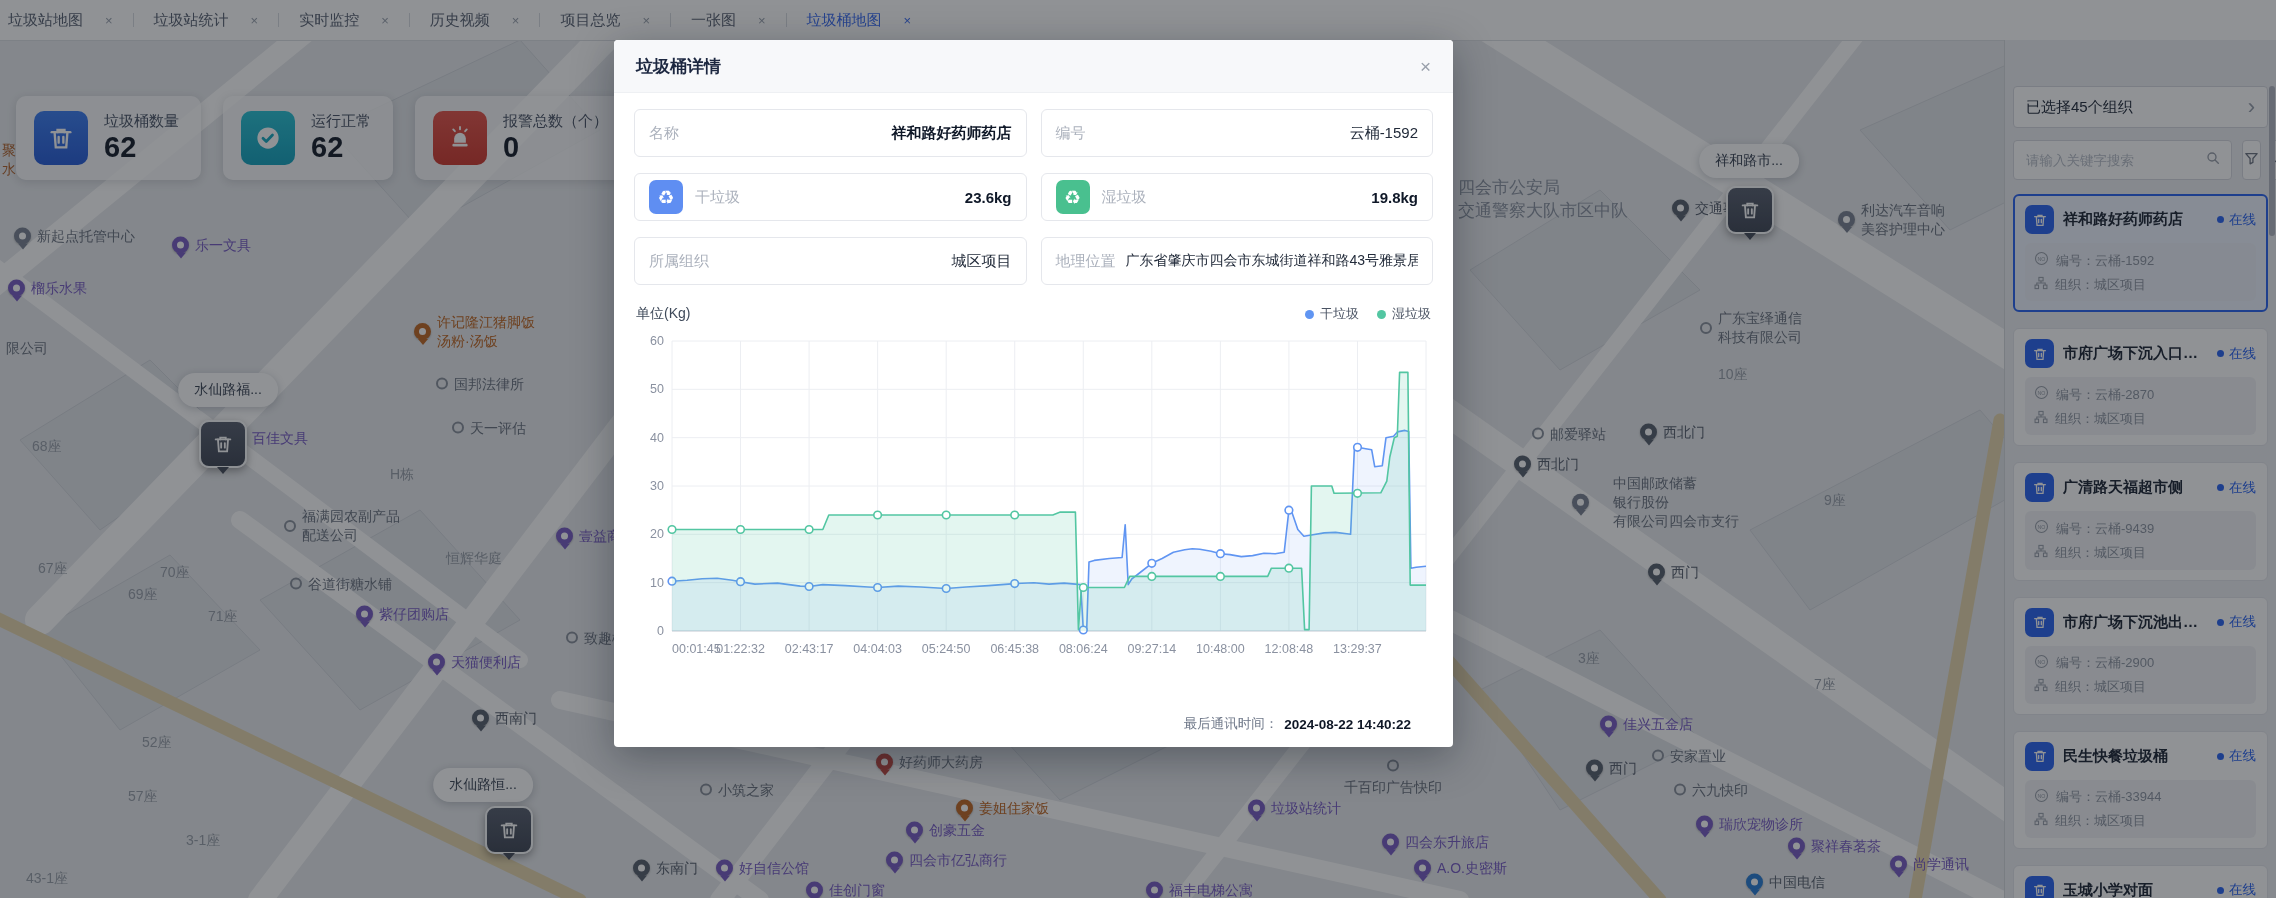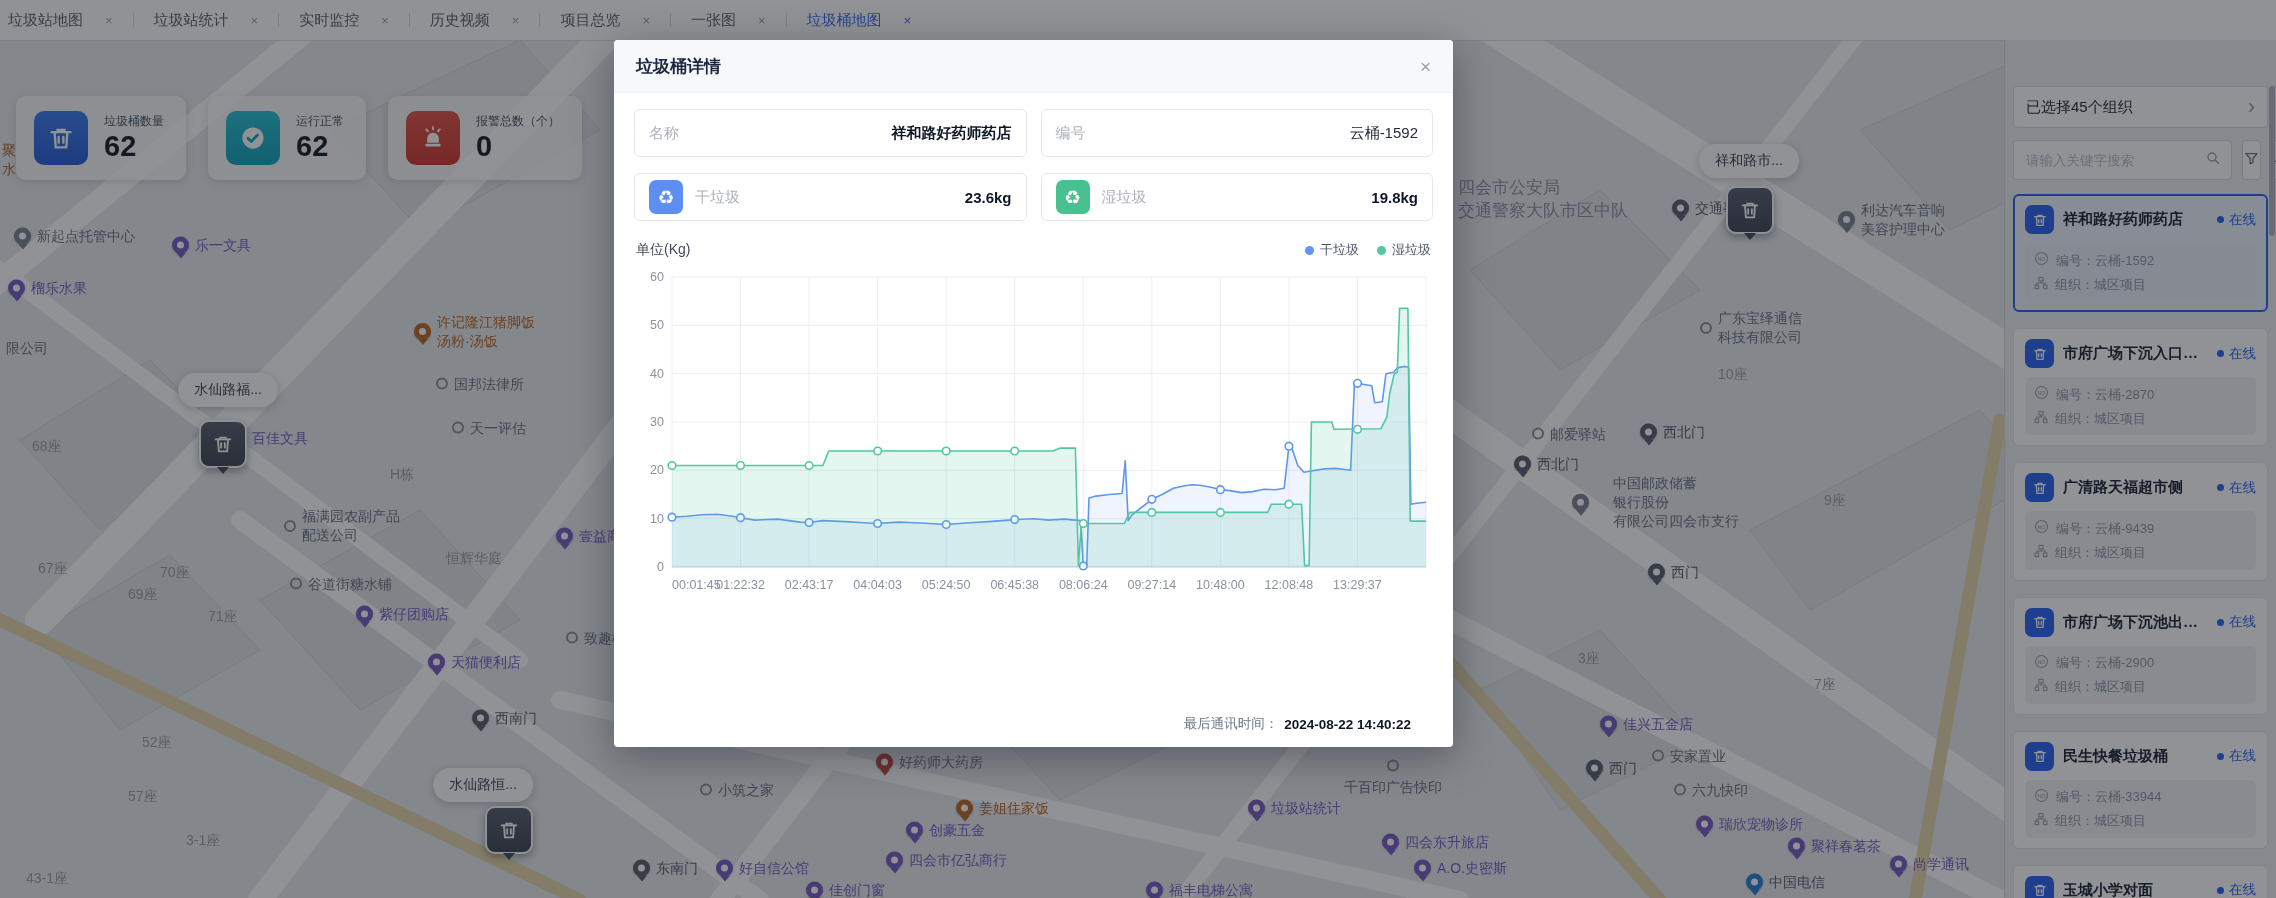--- a/index.html
+++ b/index.html
@@ -35,21 +35,21 @@
        background:linear-gradient(180deg,#5a6170,#434a58);border:2px solid #fafbfc;
        box-shadow:0 3px 9px rgba(0,0,0,.35);display:flex;align-items:center;justify-content:center;z-index:5;}
   .bin-marker::after{content:'';position:absolute;left:50%;bottom:-8px;transform:translateX(-50%);
        border:6px solid transparent;border-top:7px solid #474e5c;border-bottom:none;}
 
   
   .stats{position:absolute;left:16px;top:96px;display:flex;gap:22px;z-index:6;}
   .stat-card{background:rgba(255,255,255,.74);border-radius:10px;box-shadow:0 2px 10px rgba(25,35,50,.15);
        display:flex;align-items:center;gap:16px;padding:15px 22px 15px 18px;}
   .stat-ic{width:54px;height:54px;border-radius:10px;display:flex;align-items:center;justify-content:center;flex:none;}
-  .stat-lab{font-size:12px;color:#4c5668;}
+  .stat-lab{font-size:15px;color:#4c5668;}
   .stat-val{font-size:29px;font-weight:700;color:#18202e;line-height:1.15;}
 
   
   .dim{position:absolute;inset:0;background:rgba(13,17,23,.46);z-index:50;}
 
   
   .modal{position:absolute;left:614px;top:40px;width:839px;height:707px;background:#fff;border-radius:4px;
        z-index:100;box-shadow:0 10px 40px rgba(10,16,28,.35);display:flex;flex-direction:column;box-sizing:border-box;}
   .m-head{height:52px;flex:none;background:#f7f8fa;border-bottom:1px solid #eef0f3;display:flex;align-items:center;
        padding:0 22px;border-radius:4px 4px 0 0;}
@@ -860,20 +860,30 @@
     <div class="frow">
       <div class="fbox w1">
         <span class="ic" style="background:#5f8ef2">♻</span>
         <span class="lab">干垃圾</span>
         <span class="val b">23.6kg</span>
       </div>
       <div class="fbox w1">
         <span class="ic" style="background:#49c08f">♻</span>
         <span class="lab">湿垃圾</span>
         <span class="val b">19.8kg</span>
+      </div>
+    </div>
+    <div class="frow">
+      <div class="fbox w1">
+        <span class="lab">所属组织</span>
+        <span class="val">城区项目</span>
+      </div>
+      <div class="fbox w1">
+        <span class="lab">地理位置</span>
+        <span class="val addr">广东省肇庆市四会市东城街道祥和路43号雅景居</span>
       </div>
     </div>
     <div class="chart-wrap">
       <div class="chart-top">
         <span>单位(Kg)</span>
         <div class="legend" id="chart-legend">
             <span class="leg-item">
               <span class="leg-dot" style="background: rgb(96, 149, 242);"></span>
               <span>干垃圾</span>
             </span>

